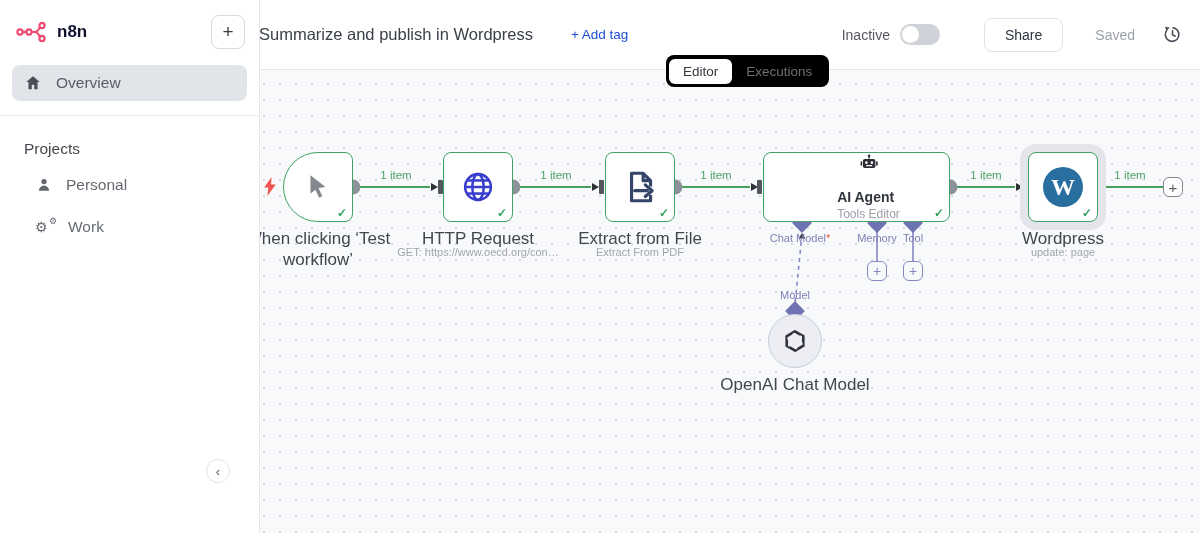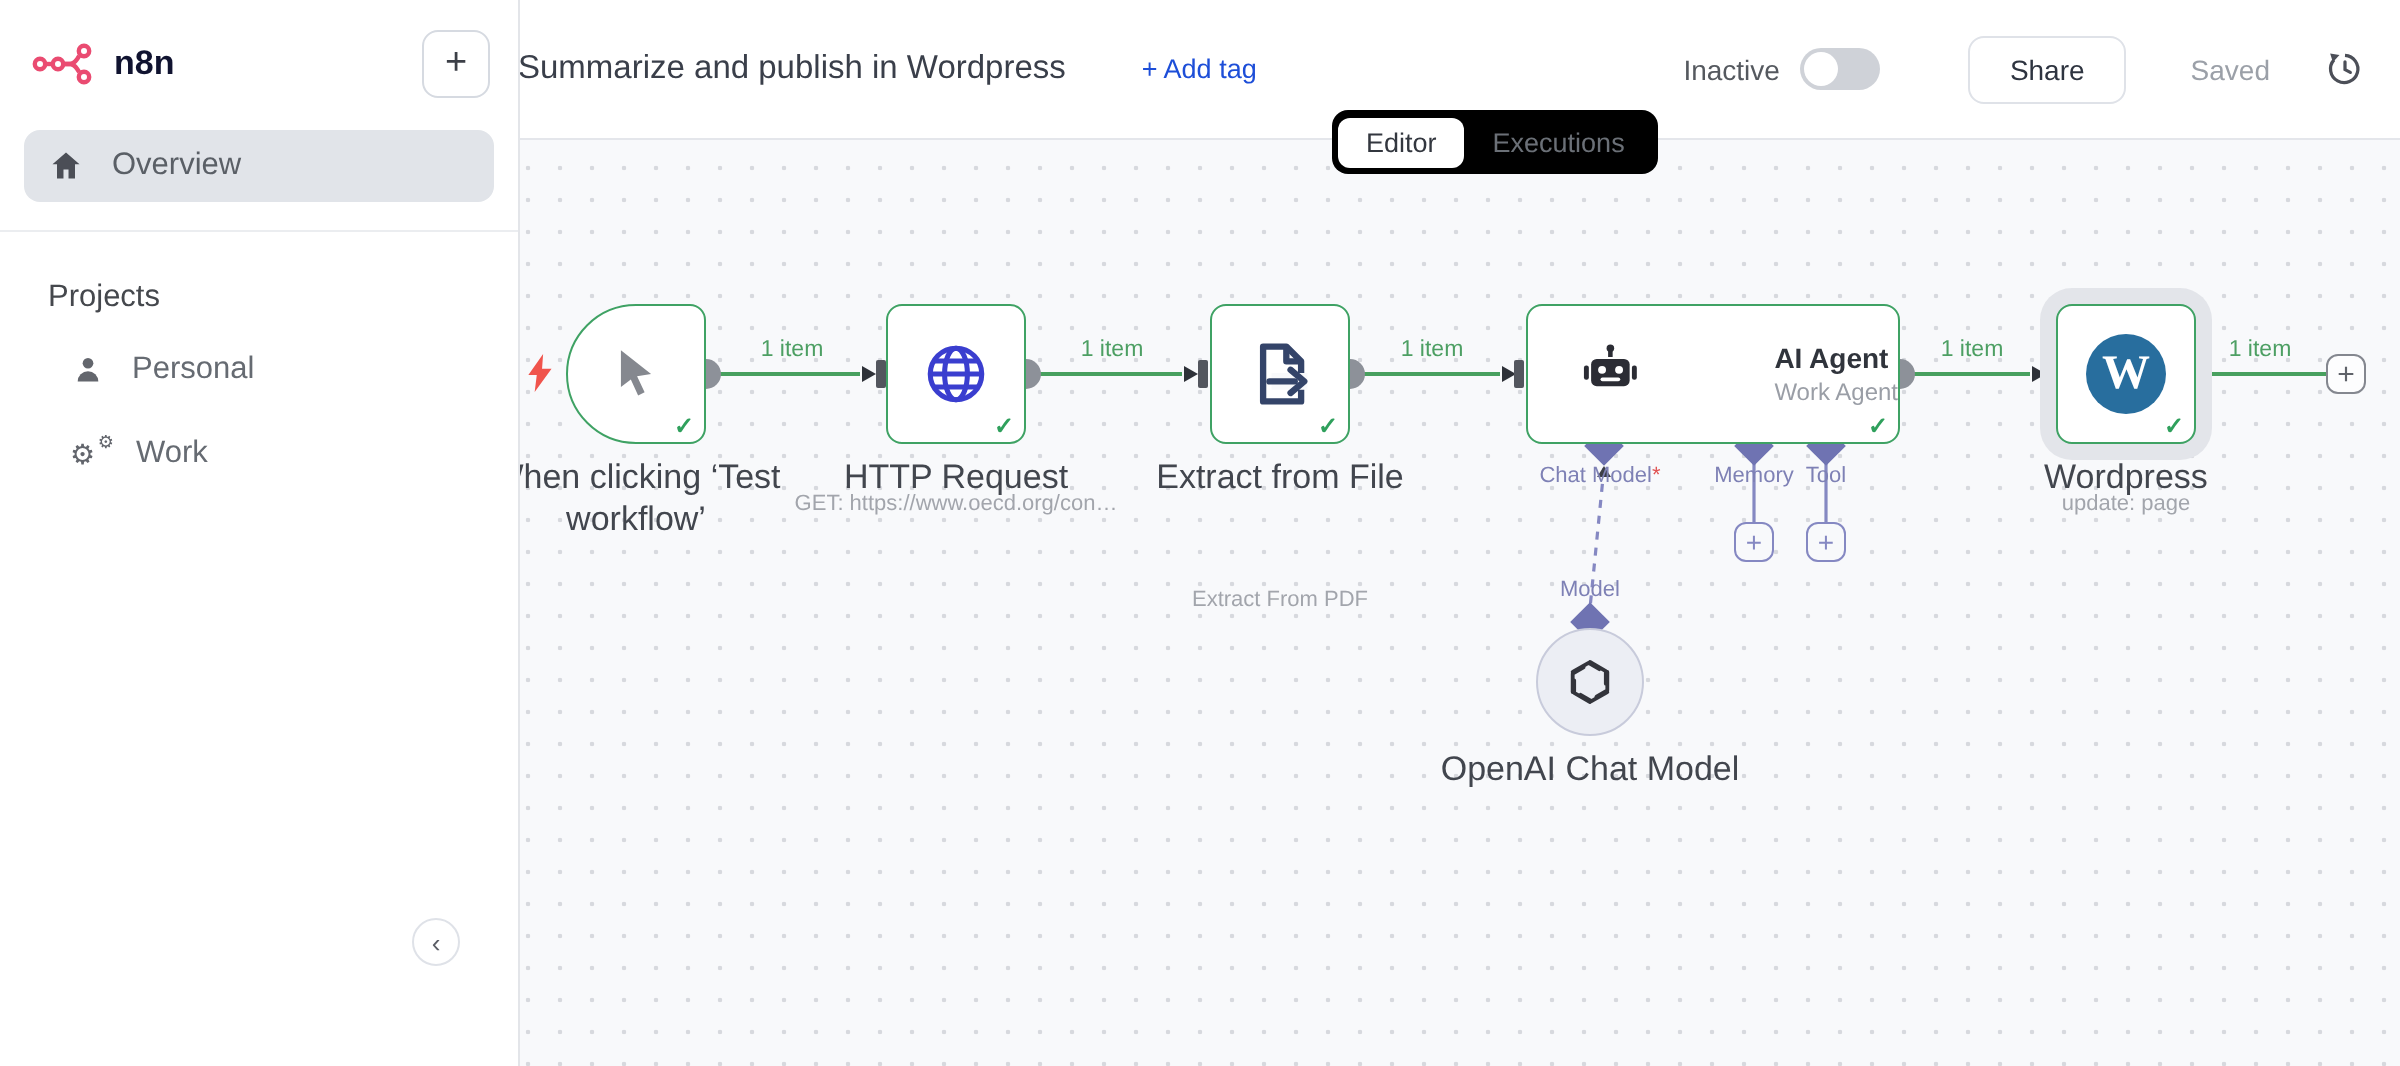--- a/index.html
+++ b/index.html
@@ -47,21 +47,21 @@
   .wires { position:absolute; left:0; top:0; width:982px; height:463px; }
 
   .node { position:absolute; width:70px; height:70px; background:#fff; border:1.7px solid #3fa264; border-radius:8px; display:flex; align-items:center; justify-content:center; cursor:pointer; }
   .node .check { position:absolute; right:5px; bottom:1px; font-size:12px; font-weight:700; color:#2fa05c; }
   .node-label { position:absolute; text-align:center; font-size:17px; font-weight:400; color:#42464e; line-height:1.25; transform:translateX(-50%); }
   .node-sub { position:absolute; text-align:center; font-size:11px; color:#a2a5ac; transform:translateX(-50%); white-space:nowrap; }
 
   .trigger-node { left:65px; top:82px; border-radius:35px 8px 8px 35px; }
   .http-node { left:225px; top:82px; }
   .extract-node { left:387px; top:82px; }
-  .agent-node { left:545px; top:82px; width:187px; justify-content:space-between; padding-left:24px; gap:14px; }
+  .agent-node { left:545px; top:82px; width:187px; justify-content:center; padding-left:24px; gap:14px;flex-direction:column; }
   .agent-text .t { font-size:14px; font-weight:600; color:#30343c; }
   .agent-text .s { font-size:12px; color:#9a9ea6; margin-top:2px; }
   .wp-halo { position:absolute; left:802px; top:74px; width:86px; height:86px; border-radius:16px; background:#e3e5ea; }
   .wp-node { left:810px; top:82px; }
   .wp-disc { width:40px; height:40px; border-radius:50%; background:#286e9e; color:#fff; display:flex; align-items:center; justify-content:center; font-family:"Liberation Serif", serif; font-weight:700; font-size:24px; }
   .openai-node { position:absolute; left:550px; top:244px; width:54px; height:54px; border-radius:50%; background:#eceef4; border:1.5px solid #c8cbdb; display:flex; align-items:center; justify-content:center; cursor:pointer; }
 
   .bolt { position:absolute; left:46px; top:107px; }
   .port-label { position:absolute; font-size:11px; color:#7e81b5; transform:translateX(-50%); white-space:nowrap; }
   .req { color:#e05252; }
@@ -234,36 +234,36 @@
       <svg width="38" height="38" viewBox="0 0 36 36">
         <path d="M10 5 H21 L28 12 V31 H10 Z" fill="none" stroke="#344469" stroke-width="3" stroke-linejoin="round"></path>
         <path d="M21 5 V12 H28" fill="none" stroke="#344469" stroke-width="3" stroke-linejoin="round"></path>
         <line x1="14" y1="21.5" x2="31" y2="21.5" stroke="#f8f9fb" stroke-width="8"></line>
         <line x1="13" y1="21.5" x2="25" y2="21.5" stroke="#344469" stroke-width="3" stroke-linecap="round"></line>
         <path d="M23 16 L29.5 21.5 L23 27" fill="none" stroke="#344469" stroke-width="3" stroke-linecap="round" stroke-linejoin="round"></path>
       </svg>
       <span class="check">✓</span>
     </div>
     <span class="node-label" style="left:422px; top:158px; width:160px;">Extract from File</span>
-    <span class="node-sub" style="left:422px; top:176px;margin-top:48px;">Extract From PDF</span>
+    <span class="node-sub" style="left:422px; top:176px;">Extract From PDF</span>
 
     <div class="node agent-node">
       <svg width="34" height="34" viewBox="0 0 36 36">
         <rect x="17" y="5" width="2.4" height="4" fill="#2b2c34"></rect>
         <circle cx="18.2" cy="4.4" r="2" fill="#2b2c34"></circle>
         <rect x="8" y="10" width="20.4" height="14.5" rx="3" fill="#2b2c34"></rect>
         <rect x="4.2" y="13.5" width="2.6" height="7.5" rx="1.2" fill="#2b2c34"></rect>
         <rect x="29.6" y="13.5" width="2.6" height="7.5" rx="1.2" fill="#2b2c34"></rect>
         <circle cx="13.8" cy="15.8" r="2.1" fill="#fff"></circle>
         <circle cx="22.8" cy="15.8" r="2.1" fill="#fff"></circle>
         <rect x="13" y="19.8" width="10.4" height="2" rx="1" fill="#fff"></rect>
       </svg>
       <div class="agent-text">
         <div class="t">AI Agent</div>
-        <div class="s">Work Agent</div>
+        <div class="s">Tools Editor</div>
       </div>
       <span class="check">✓</span>
     </div>
 
     <span class="port-label" style="left:582px; top:162px;"><span>Chat Model</span><span class="req">*</span></span>
     <span class="port-label" style="left:659px; top:162px;">Memory</span>
     <span class="port-label" style="left:695px; top:162px;">Tool</span>
     <button class="mini-plus" style="left:649px; top:191px;">+</button>
     <button class="mini-plus" style="left:685px; top:191px;">+</button>
 

